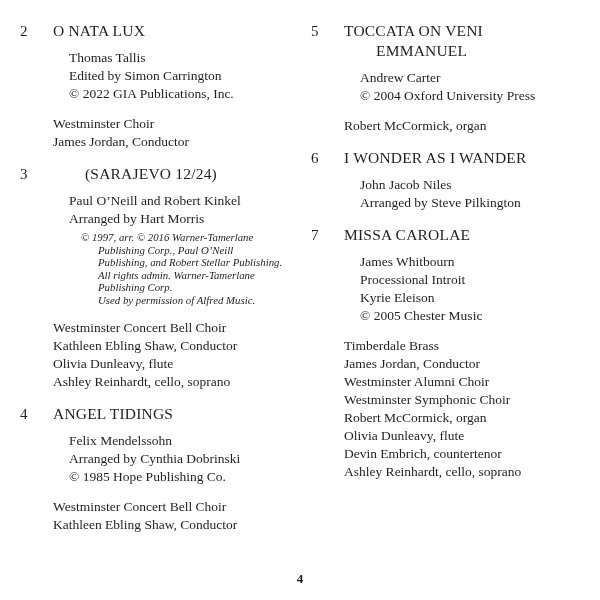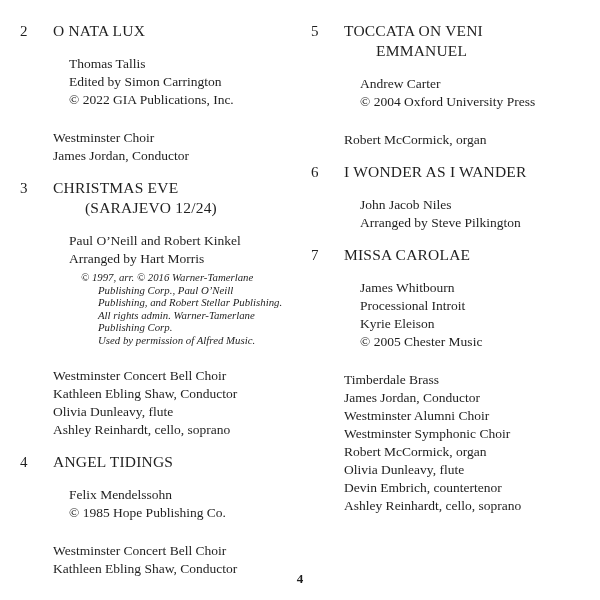--- a/index.html
+++ b/index.html
@@ -41,40 +41,40 @@
   .track-title {
     font-size: 15.5px;
     line-height: 20px;
     letter-spacing: 0.2px;
   }
   .title-line.cont {
     padding-left: 32px;
     font-family: Liberation Serif, serif;
   }
   .track-credits {
-    margin-top: 14px;
+    margin-top: 8px;
     padding-left: 16px;
     font-size: 13.5px;
     line-height: 18px;
   }
   .fine-print {
     margin-top: 3px;
     padding-left: 28px;
     font-size: 10.8px;
     line-height: 12.6px;
   }
   .fine-print .fp-line {
     padding-left: 17px;
     font-style: italic;
   }
   .fine-print .fp-line.first {
     padding-left: 0;
   }
   .track-performers {
-    margin-top: 20px;
+    margin-top: 12px;
     font-size: 13.5px;
     line-height: 18px;
   }
   .page-number {
     position: absolute;
     left: 0;
     right: 0;
     top: 571px;
     text-align: center;
     font-size: 13px;
@@ -102,21 +102,20 @@
             <div class="performer-line">Westminster Choir</div>
             <div class="performer-line">James Jordan, Conductor</div>
           </div>
     </div>
   </div>
 
   <div class="track">
     <div class="track-number">3</div>
     <div class="track-body">
       <div class="track-title">
-            <div class="title-line first">CHRISTMAS EVE</div>
             <div class="title-line cont">(SARAJEVO 12/24)</div>
           </div>
       <div class="track-credits">
             <div class="credit-line">Paul O’Neill and Robert Kinkel</div>
             <div class="credit-line">Arranged by Hart Morris</div>
           </div>
       <div class="fine-print">
             <div class="fp-line first">© 1997, arr. © 2016 Warner-Tamerlane</div>
             <div class="fp-line">Publishing Corp., Paul O’Neill</div>
             <div class="fp-line">Publishing, and Robert Stellar Publishing.</div>
@@ -134,20 +133,21 @@
   </div>
 
   <div class="track">
     <div class="track-number">4</div>
     <div class="track-body">
       <div class="track-title">
             <div class="title-line first">ANGEL TIDINGS</div>
           </div>
       <div class="track-credits">
             <div class="credit-line">Felix Mendelssohn</div>
+            <div class="credit-line">Arranged by Cynthia Dobrinski</div>
             <div class="credit-line">© 1985 Hope Publishing Co.</div>
           </div>
 
       <div class="track-performers">
             <div class="performer-line">Westminster Concert Bell Choir</div>
             <div class="performer-line">Kathleen Ebling Shaw, Conductor</div>
           </div>
     </div>
   </div>
 </div>

